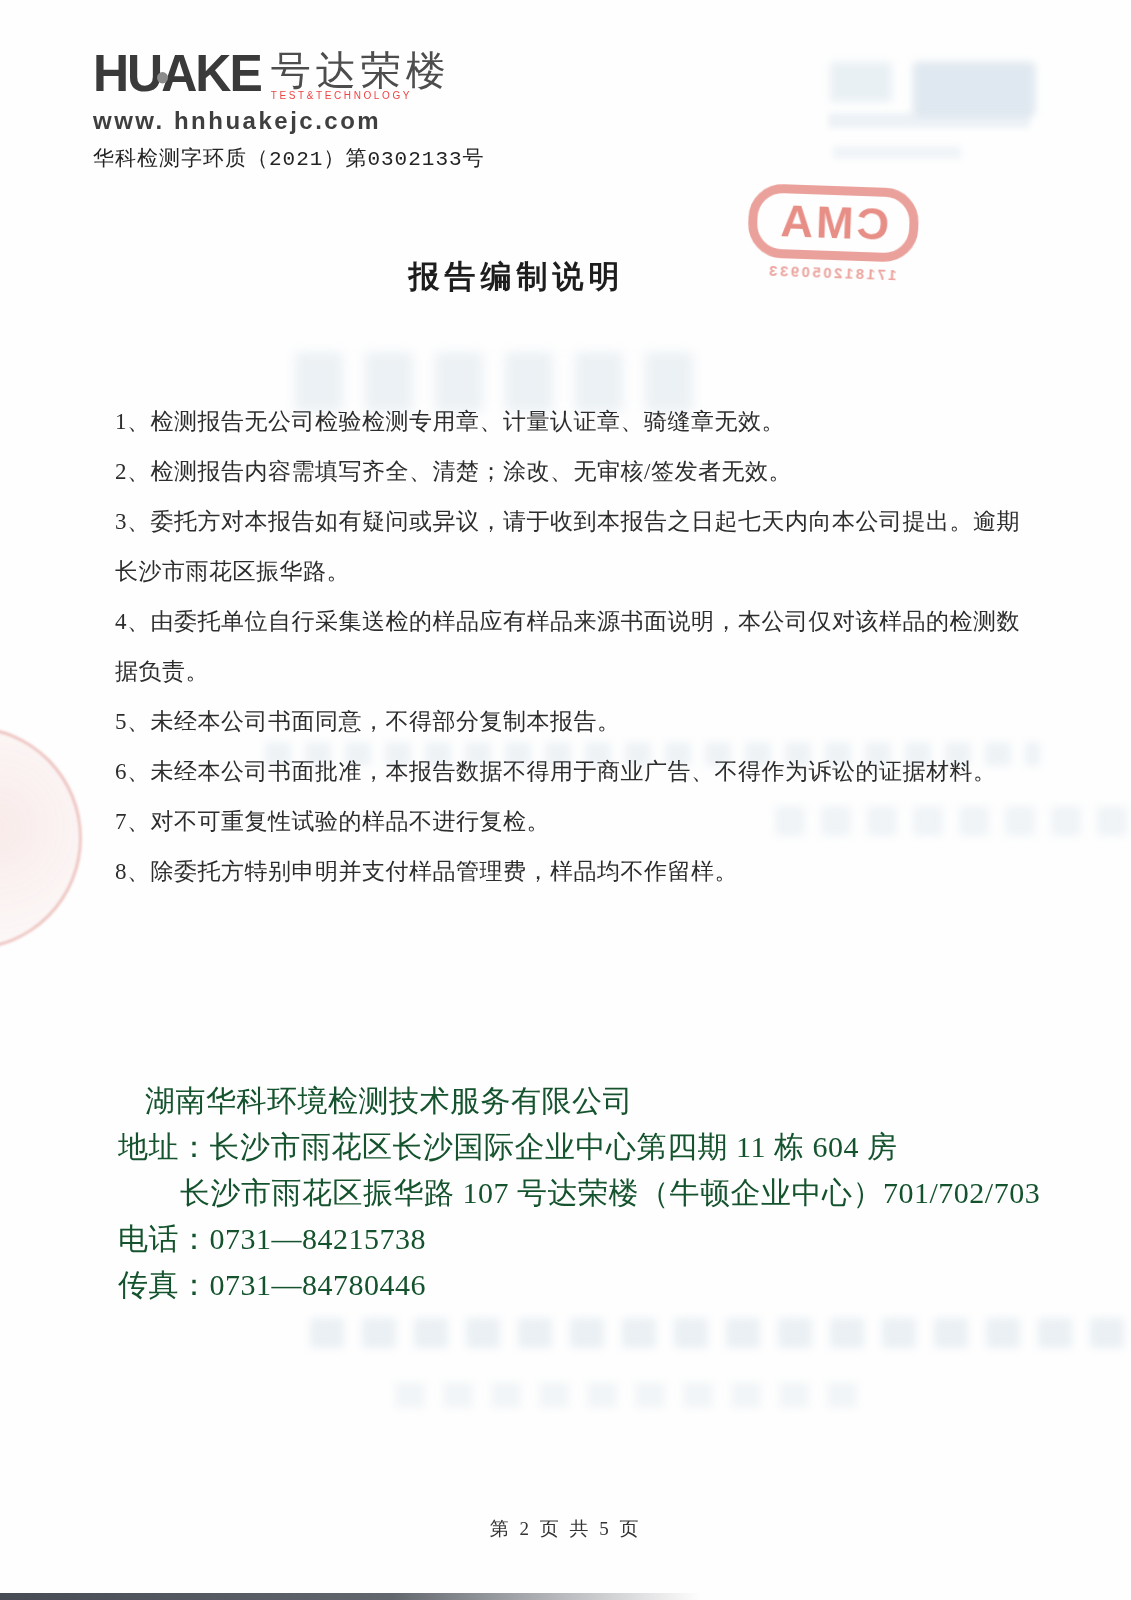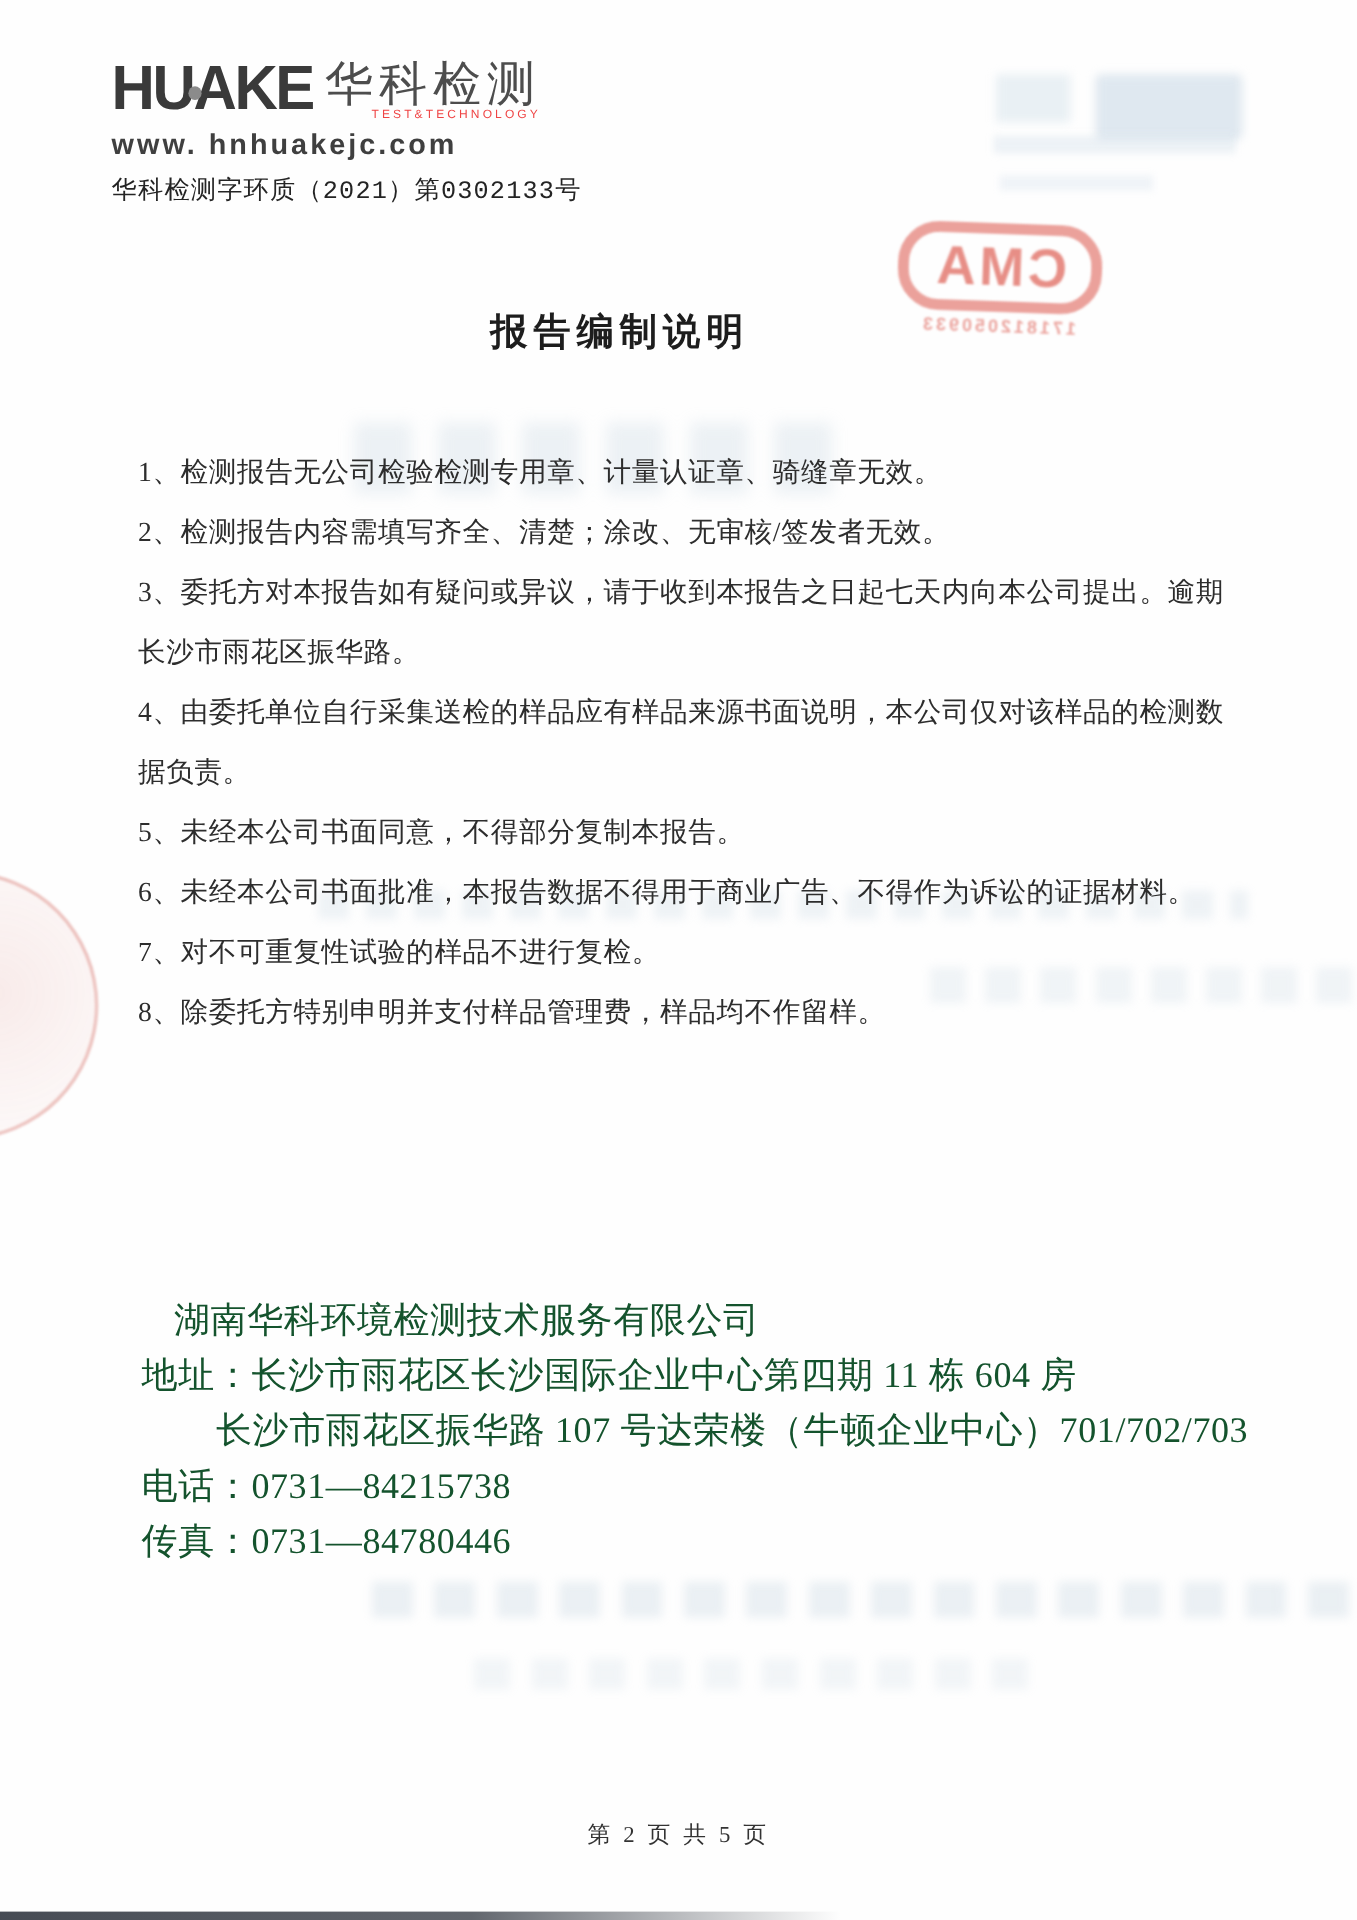--- a/index.html
+++ b/index.html
@@ -7,21 +7,21 @@
     position:relative;
     width:1131px;height:1600px;
     margin:0 auto;
     background:#fefefe;
     overflow:hidden;
     font-family:"Liberation Serif","DejaVu Serif",serif;
     color:#2d2d2d;
   }
   
   .header{position:absolute;left:93px;top:48px;}
-  .logo-row{display:flex;align-items:flex-start;text-align:right;}
+  .logo-row{display:flex;align-items:flex-start;}
   .logo-en{
     position:relative;
     font-family:"Liberation Sans","DejaVu Sans",sans-serif;
     font-weight:900;font-size:50px;line-height:50px;
     letter-spacing:-2px;color:#3a3a3a;
     transform:scaleY(1.04);
   }
   .logo-dot{
     position:absolute;left:64px;top:24px;
     width:11px;height:11px;border-radius:50%;
@@ -66,21 +66,21 @@
     font-weight:bold;font-size:45px;letter-spacing:3px;
   }
   .stamp-num{
     margin-top:4px;text-align:center;
     font-weight:bold;font-size:15px;letter-spacing:2.5px;
     color:rgba(222,98,88,0.58);
   }
 
   
   .notes{
-    position:absolute;left:115px;top:369px;width:930px;
+    position:absolute;left:115px;top:397px;width:930px;
     font-size:23px;color:#2d2d2d;
   }
   .note-line{height:50px;line-height:50px;white-space:nowrap;letter-spacing:0.5px;}
 
   
   .contact{position:absolute;left:118px;top:1078px;font-size:30px;color:#14532d;}
   .c-line{height:46px;line-height:46px;white-space:nowrap;letter-spacing:0.5px;}
   .c-company{padding-left:27px;}
   .c-addr2{padding-left:62px;}
 
@@ -139,21 +139,21 @@
   <div class="ghost gCircle"></div>
   <div class="ghost bottom-edge"></div>
 
   <div class="header">
     <div class="logo-row">
       <div class="logo-en">
         <span>HUAKE</span>
         <span class="logo-dot"></span>
       </div>
       <div class="logo-cn-wrap">
-        <div class="logo-cn">华科检测</div>
+        <div class="logo-cn">号达荣楼</div>
         <div class="logo-sub">TEST&amp;TECHNOLOGY</div>
       </div>
     </div>
     <div class="website">www. hnhuakejc.com</div>
     <div class="doc-number">华科检测字环质（2021）第0302133号</div>
   </div>
 
   <div class="title">报告编制说明</div>
 
   <div class="stamp">

